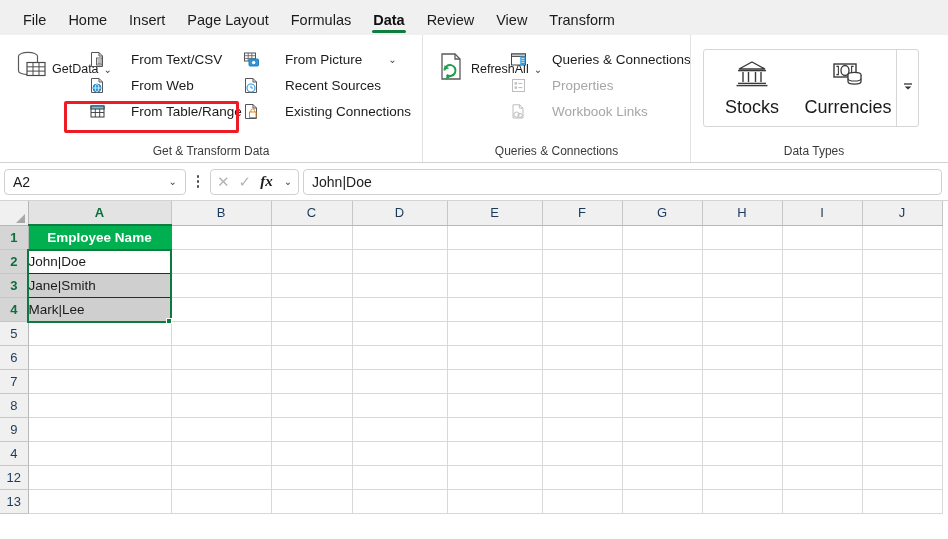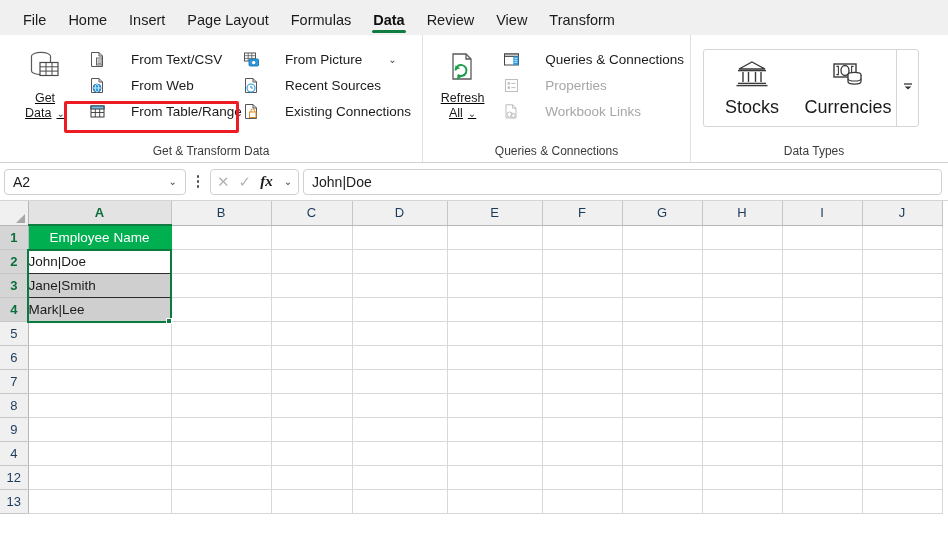--- a/index.html
+++ b/index.html
@@ -64,25 +64,24 @@
     color: #3b3b3b;
     text-align: center;
     padding-bottom: 4px;
     height: 18px;
   }
 
   
   .bigbtn {
     width: 66px;
     display: flex;
-    flex-direction: column;
+    flex-direction: row;
     align-items: center;
     padding-top: 6px;
     cursor: default;
-    text-decoration: underline;
   }
   .bigbtn .glyph { height: 44px; display: flex; align-items: center; justify-content: center; }
   .bigbtn .lbl {
     font-size: 12.5px; color: #1b1b1b; line-height: 15px; text-align: center;
   }
 
   
   .smallcol { display: flex; flex-direction: column; padding-top: 5px; }
   .smallbtn {
     display: flex; align-items: center; gap: 24px;
@@ -223,21 +222,21 @@
     font-size: 13.5px;
     color: #1b1b1b;
     padding: 0 3px;
     vertical-align: middle;
     white-space: nowrap;
     overflow: hidden;
   }
   td.cell.hdrgreen {
     background: #00b050;
     color: #ffffff;
-    font-weight: normal;
+    font-weight: bold;
     text-align: center;
     border-right: 1px solid #00b050;
     border-bottom: 1px solid #ffffff;
   }
   td.cell.tblrow {
     border-bottom: 1px solid #2b2b2b;
     border-right: 1px solid #d8d8d8;
   }
   td.cell.selshade { background: #cfcfcf; }
 

